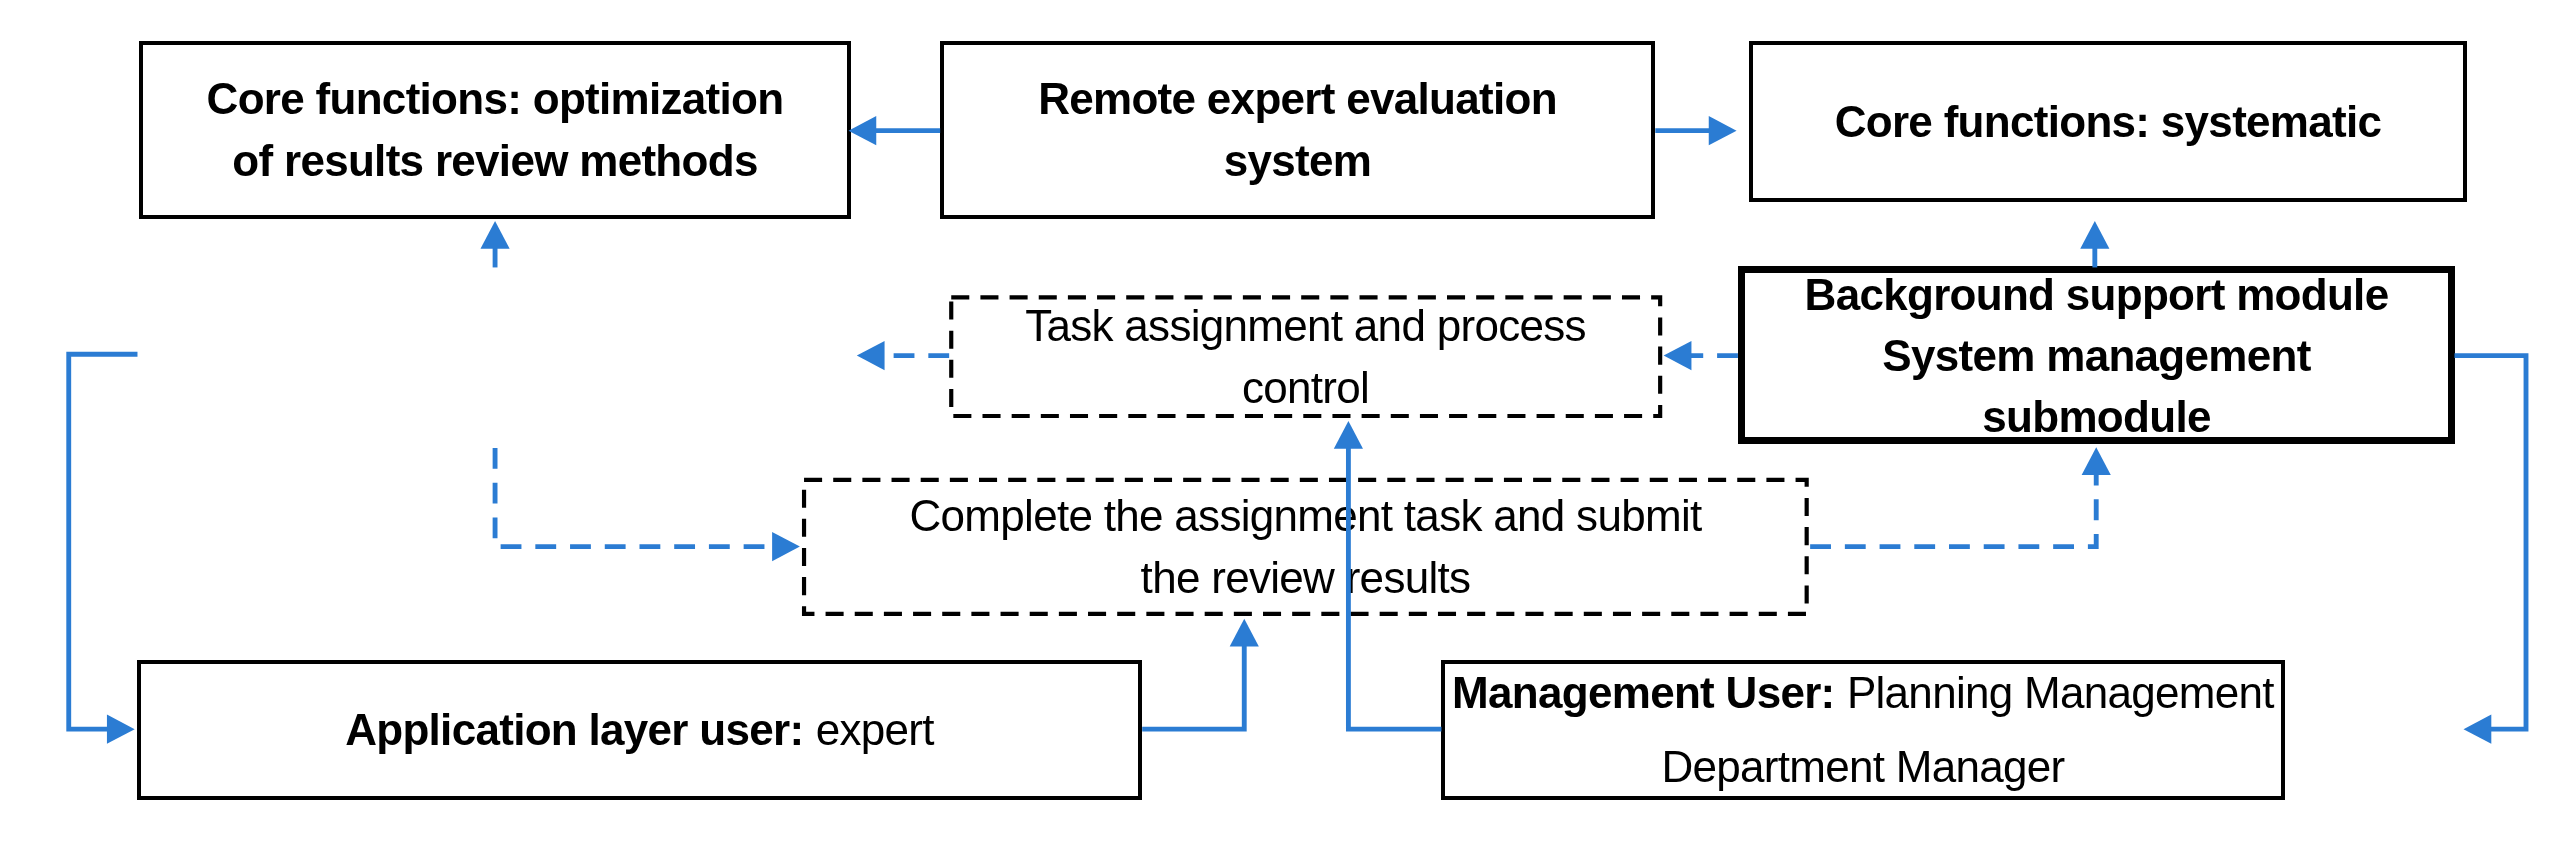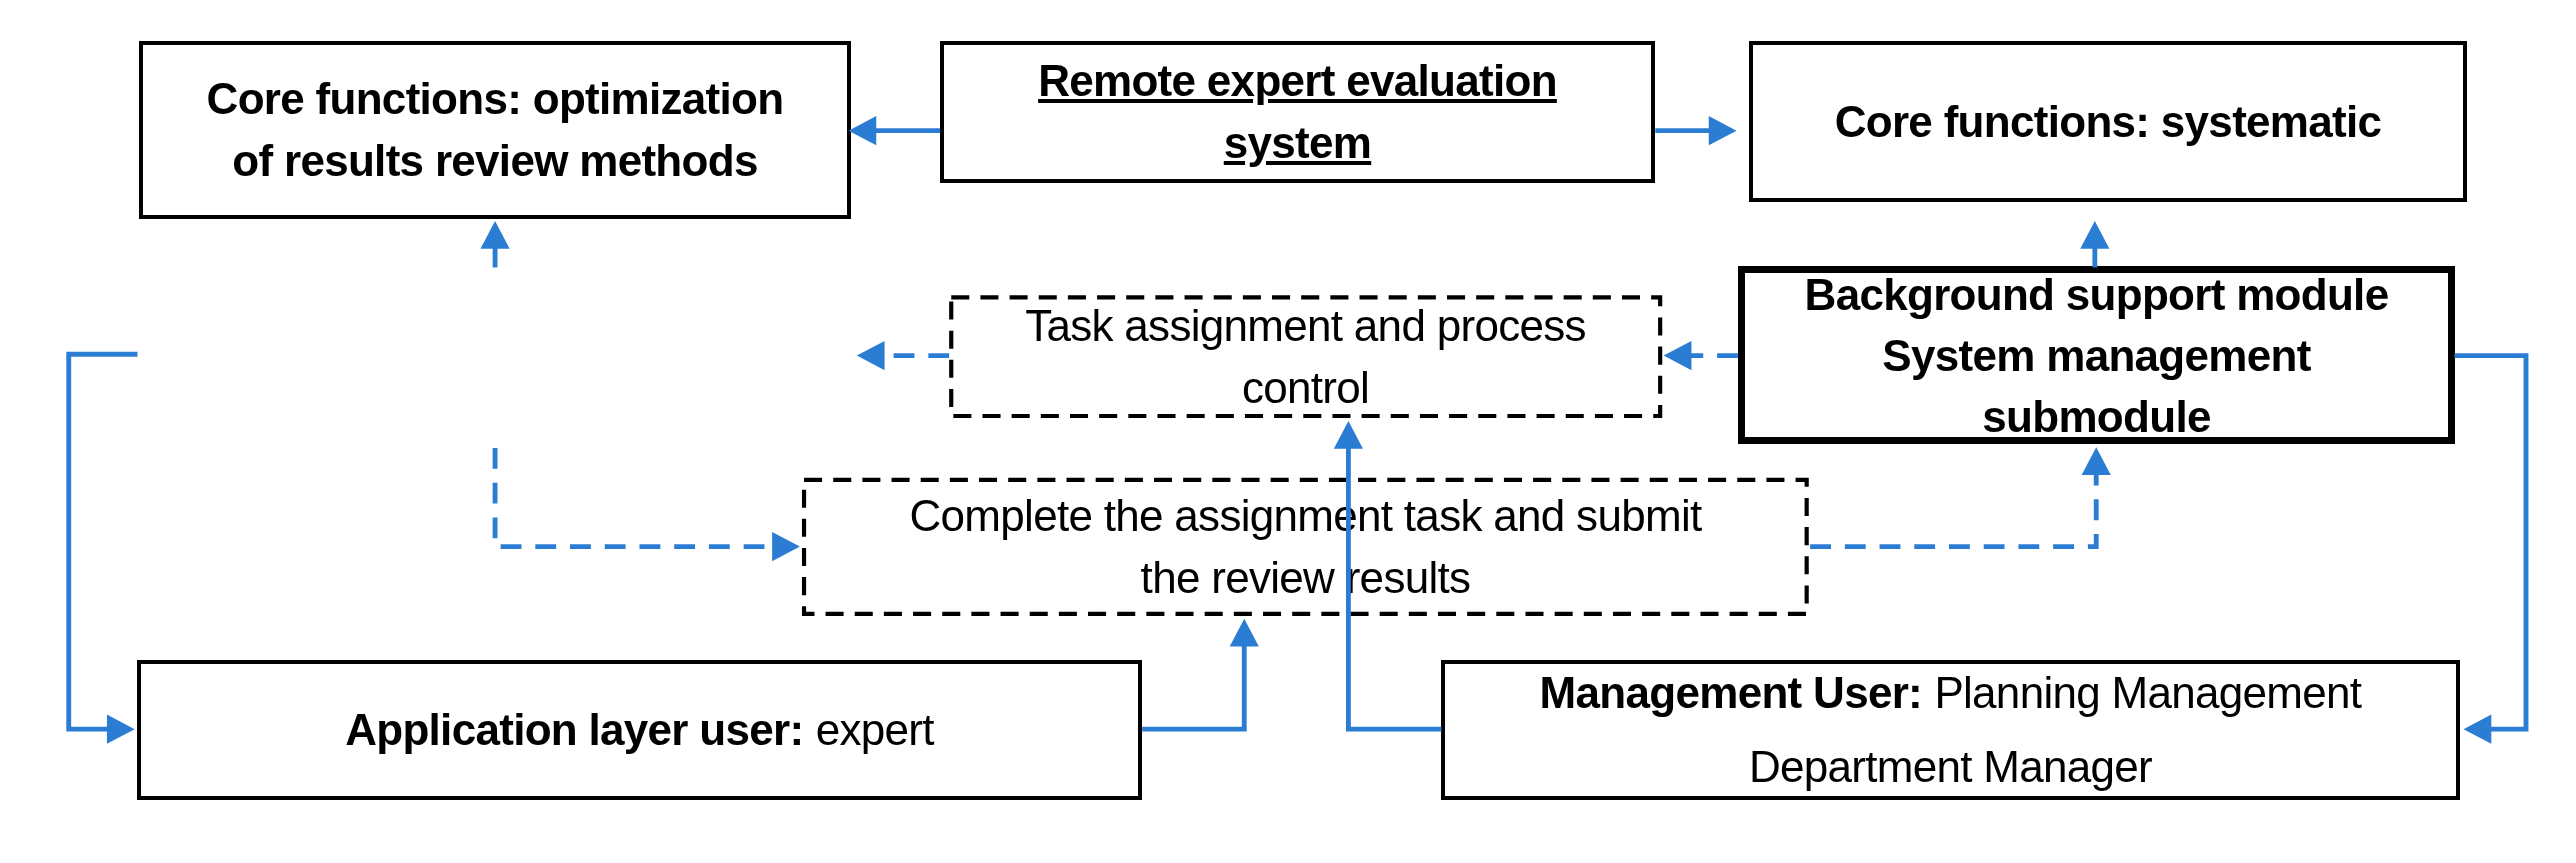--- a/index.html
+++ b/index.html
@@ -42,21 +42,21 @@
 </head>
 <body>
 
 <div id="canvas">
 
   <div class="box thin bold" style="left:139px;top:41px;width:712px;height:178px;">
     <div class="txtline">Core functions: optimization</div>
     <div class="txtline">of results review methods</div>
   </div>
 
-  <div class="box thin bold" style="left:940px;top:41px;width:715px;height:142px;text-decoration:underline;">
+  <div class="box thin bold" style="left:940px;top:41px;width:715px;height:178px;">
     <div class="txtline">Remote expert evaluation</div>
     <div class="txtline">system</div>
   </div>
 
   <div class="box thin bold" style="left:1749px;top:41px;width:718px;height:161px;">
     <div class="txtline">Core functions: systematic</div>
   </div>
 
 
   <div class="box thick bold" style="left:1738px;top:266px;width:717px;height:178px;line-height:61px;">
@@ -74,21 +74,21 @@
     <div class="txtline">Complete the assignment task and submit</div>
     <div class="txtline">the review results</div>
   </div>
 
   <div class="box thin" style="left:137px;top:660px;width:1005px;height:140px;">
     <div class="txtline">
       <span class="b">Application layer user:</span><span class="r sp">expert</span>
     </div>
   </div>
 
-  <div class="box thin" style="left:1441px;top:660px;width:1019px;height:140px;gap:12px;">
+  <div class="box thin" style="left:1441px;top:660px;width:844px;height:140px;gap:12px;">
     <div class="txtline">
       <span class="b">Management User:</span><span class="r sp">Planning Management</span>
     </div>
     <div class="txtline r">Department Manager</div>
   </div>
 
   <svg id="arrow-layer" viewBox="0 0 3710 1244" aria-hidden="true">
 
     <rect class="dashedbox" x="1370" y="428" width="1021" height="171"></rect>
     <rect class="dashedbox" x="1158" y="691" width="1444" height="193"></rect>

